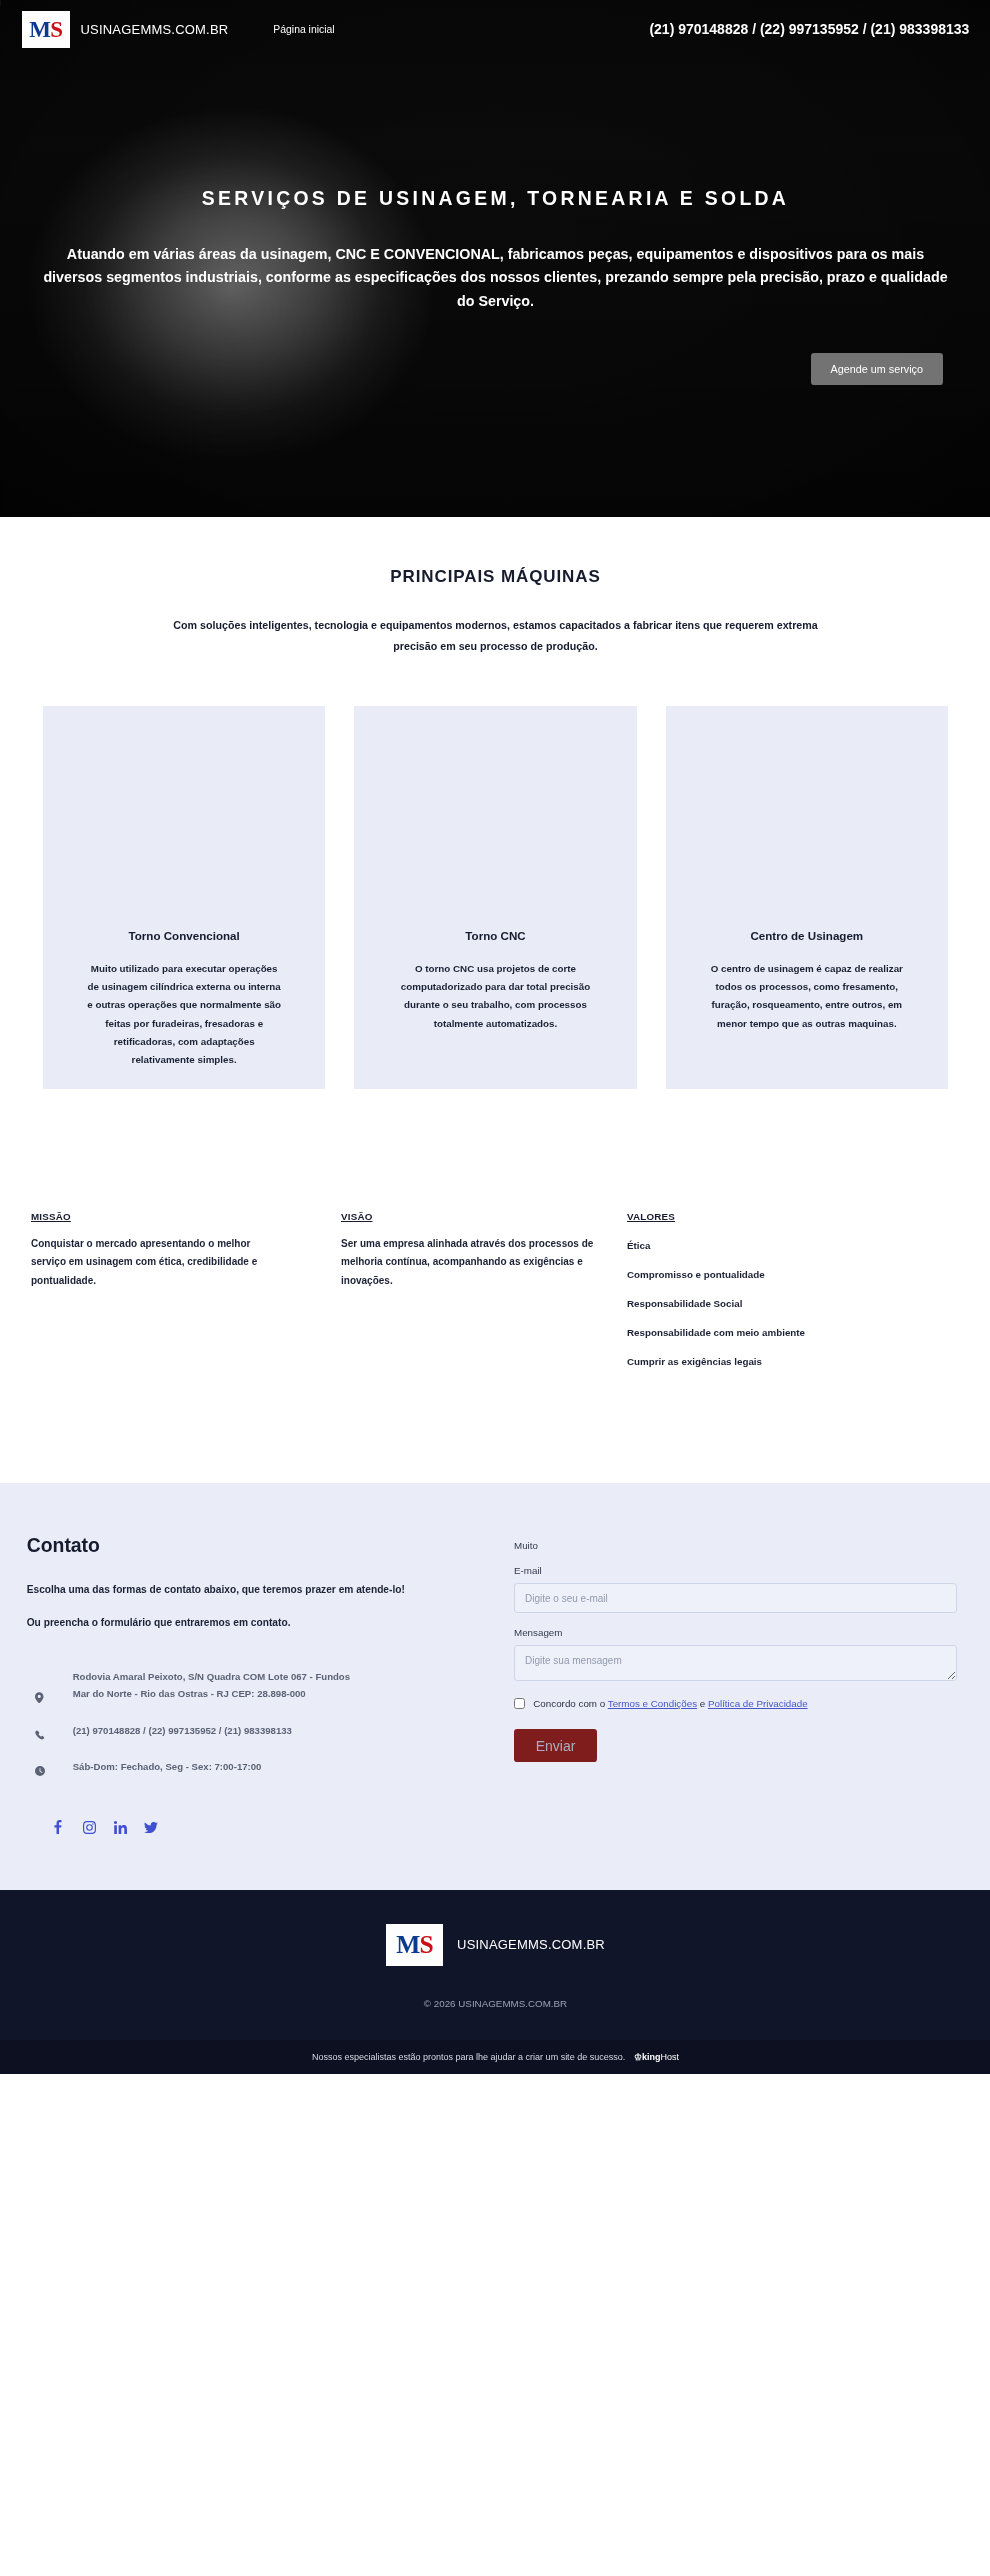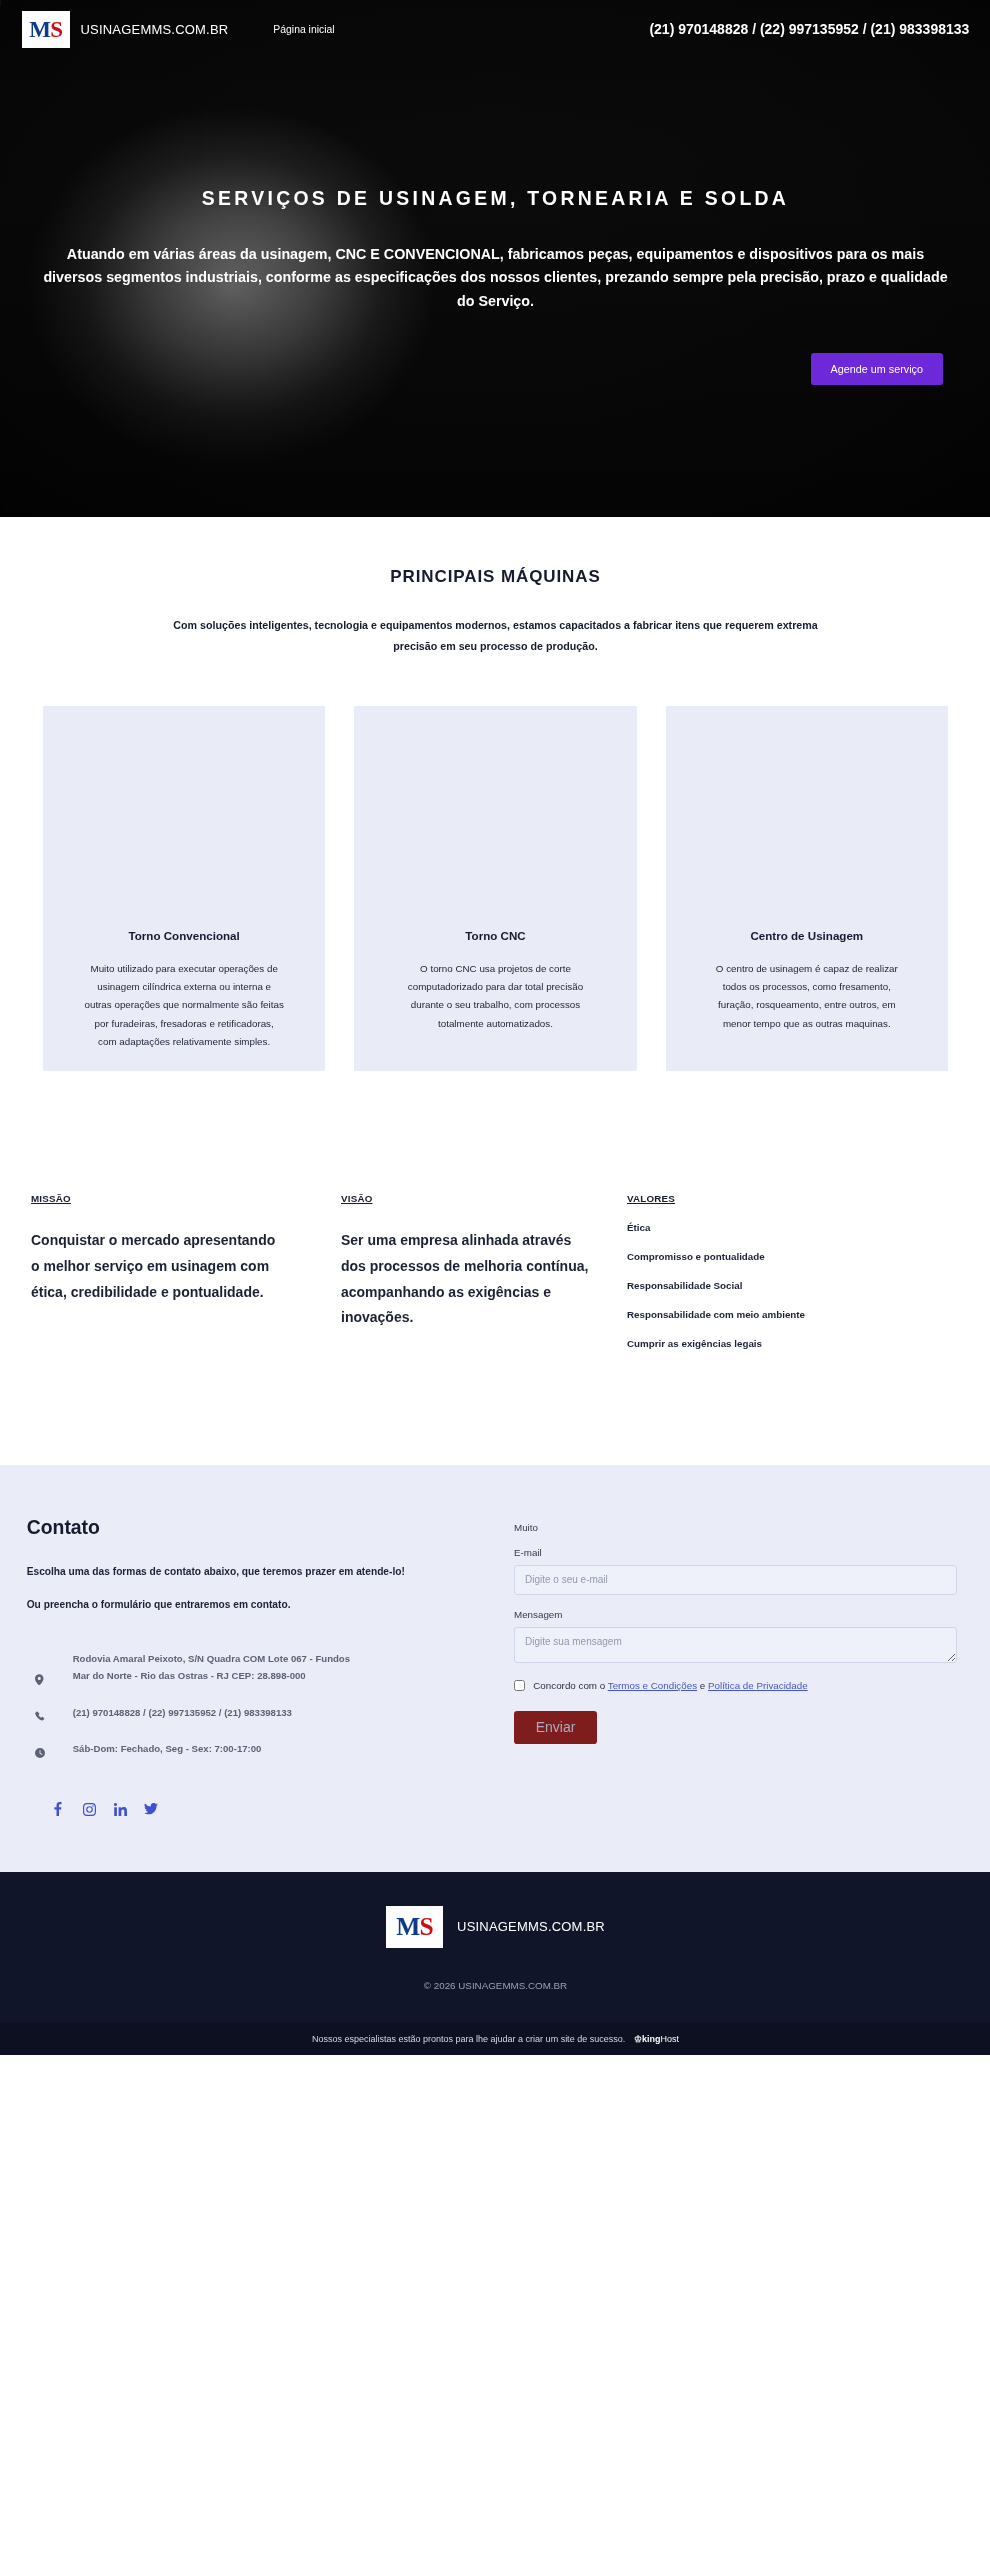--- a/index.html
+++ b/index.html
@@ -96,21 +96,21 @@
     margin: 32.5px auto 0;
     width: 913px;
     text-align: center;
     color: #ffffff;
     font-size: 14.3px;
     font-weight: 700;
     line-height: 1.65;
   }
   .hero-cta-wrap { display: flex; justify-content: flex-end; padding: 40px 48px 0 0; }
   .hero-cta {
-    background: #6d28d9;
+    background: #737373;
     color: #ffffff;
     border: none;
     border-radius: 3.1px;
     font-size: 10.8px;
     font-family: "Liberation Sans", sans-serif;
     padding: 10px 20px;
     cursor: pointer;
     white-space: nowrap;
   }
 
@@ -154,21 +154,21 @@
     font-size: 11.6px;
     font-weight: 700;
     color: #161b2e;
     margin-top: 10.8px;
   }
   .card-text {
     margin: 18.6px auto 0;
     width: 200px;
     text-align: center;
     font-size: 9.8px;
-    font-weight: 400;
+    font-weight: 700;
     line-height: 1.85;
     color: #1c2236;
   }
 
   
   .mvv {
     display: flex;
     padding: 122px 31px 116px;
     background: #fff;
   }
@@ -177,22 +177,22 @@
   .mvv-col.vision  { width: 286px; }
   .mvv-col.values  { width: 325px; }
   .mvv-head {
     font-size: 9.8px;
     font-weight: 700;
     text-decoration: underline;
     color: #161b2e;
     letter-spacing: 0.2px;
   }
   .mvv-body {
-    margin-top: 24px;
-    font-size: 14px;
+    margin-top: 13px;
+    font-size: 10px;
     font-weight: 700;
     line-height: 1.85;
     color: #1c2236;
     width: 255px;
   }
   .value-item {
     font-size: 9.8px;
     font-weight: 700;
     color: #1c2236;
     margin-top: 18px;

